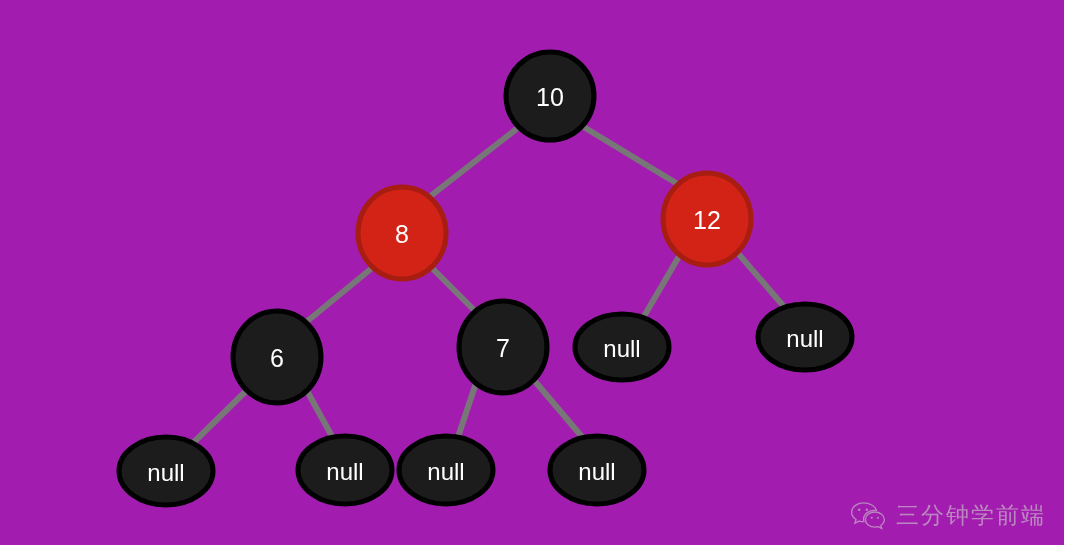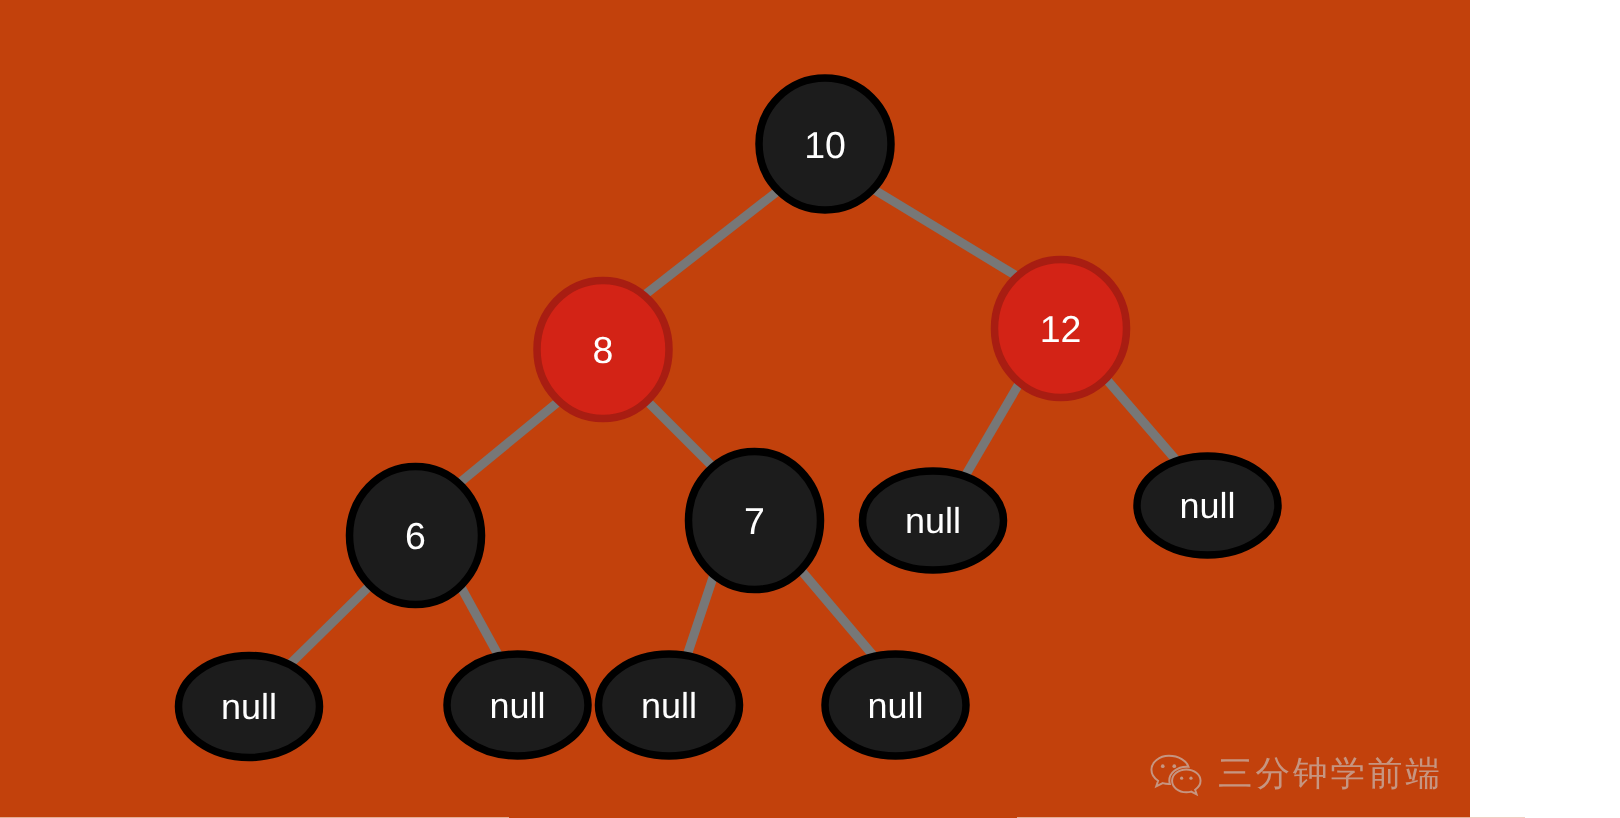--- a/index.html
+++ b/index.html
@@ -6,23 +6,23 @@
   html, body {
     margin: 0;
     padding: 0;
     background: #ffffff;
   }
   body {
     font-family: "Liberation Sans", sans-serif;
   }
   #stage {
     position: relative;
-    width: 980px;
+    width: 1064px;
     height: 545px;
-    background: #c2410c;
+    background: #a21caf;
     overflow: hidden;
   }
   #tree-svg {
     position: absolute;
     left: 0;
     top: 0;
     width: 1080px;
     height: 545px;
     display: block;
   }
@@ -50,21 +50,21 @@
   }
   .node-label.small {
     font-size: 24px;
   }
   
   #watermark {
     position: absolute;
     right: 18px;
     bottom: 14px;
     display: flex;
-    align-items: flex-end;
+    align-items: flex-start;
     gap: 10px;
     opacity: 0.62;
     user-select: none;
   }
   #watermark .wm-text {
     font-family: "Liberation Sans", sans-serif;
     font-size: 23px;
     color: #c9c9c9;
     letter-spacing: 2px;
     white-space: nowrap;

